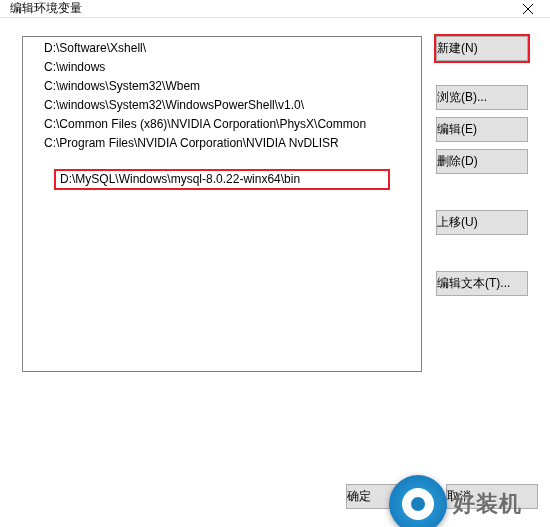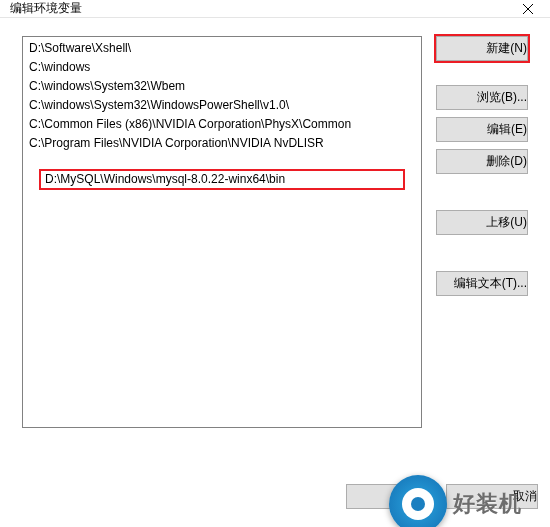--- a/index.html
+++ b/index.html
@@ -33,24 +33,24 @@
       cursor: pointer;
     }
     .close-btn svg { width: 10px; height: 10px; }
     .content {
       display: flex;
       padding: 18px 12px 0 22px;
       gap: 14px;
     }
     .list-box {
       width: 400px;
-      height: 392px;
+      height: 336px;
       border: 1px solid #818181;
       background: #fff;
-      padding: 2px 0;
+      padding: 2px 15px;
       overflow: hidden;
     }
     .list-item {
       padding: 1px 6px;
       font-size: 12px;
       line-height: 17px;
       color: #000;
       white-space: nowrap;
       overflow: hidden;
       text-overflow: ellipsis;
@@ -67,21 +67,21 @@
       width: 92px;
     }
     .win-btn {
       height: 25px;
       background: #e1e1e1;
       border: 1px solid #adadad;
       font-size: 12px;
       font-family: inherit;
       cursor: pointer;
       color: #000;
-      text-align: right;
+      text-align: left;
       padding: 0;
     }
     .win-btn.highlighted {
       outline: 2px solid #ec1c24;
       outline-offset: 0;
     }
     .gap-small { height: 10px; }
     .gap-large { height: 22px; }
     .bottom-row {
       position: absolute;

